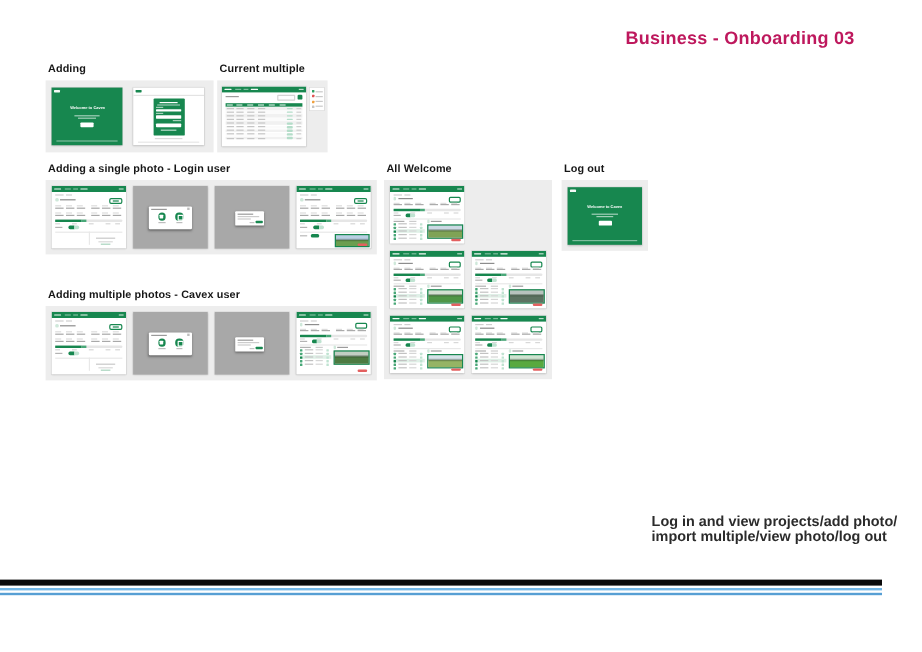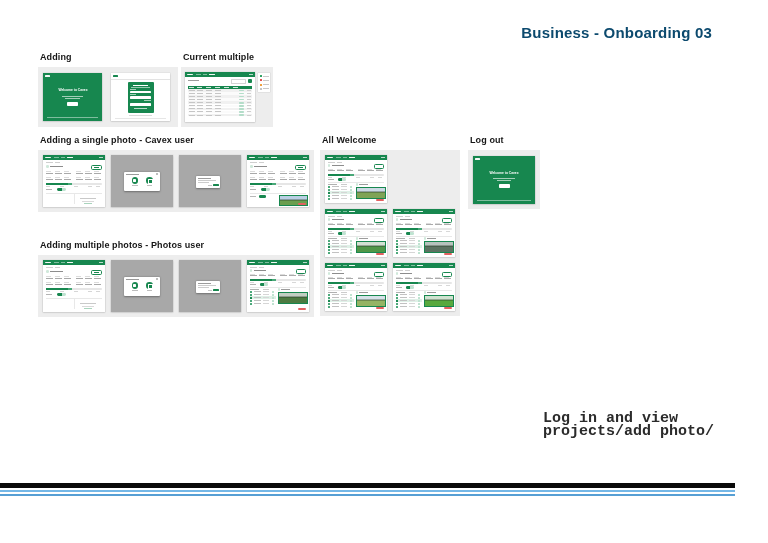--- a/index.html
+++ b/index.html
@@ -1,21 +1,21 @@
 <!DOCTYPE html>
 <html><head>
 <meta charset="utf-8">
 <style>
   html,body{margin:0;padding:0;background:#fff;}
   .page{position:relative;width:768px;height:543px;background:#ffffff;overflow:hidden;
         font-family:"Liberation Sans",sans-serif;}
   .page-title{position:absolute;top:24px;right:56px;font-size:15px;font-weight:700;
-              color:#0c4a6e;letter-spacing:.2px;}
-  .caption{position:absolute;left:543px;top:412px;font-size:15px;line-height:13px;
-           font-weight:700;color:#2b2b2b;font-family:Liberation Mono, monospace;}
+              color:#be185d;letter-spacing:.2px;}
+  .caption{position:absolute;left:543px;top:428px;font-size:12px;line-height:13px;
+           font-weight:700;color:#2b2b2b;}
   .sec{position:absolute;}
   .sec .label{font-size:9px;font-weight:700;color:#161616;margin:0 0 5px 2px;letter-spacing:.1px;}
   .panel{position:relative;background:#ededed;display:flex;align-items:center;
          padding:5px;gap:6px;box-sizing:border-box;}
   #sec-login{left:38px;top:52px;}        #sec-login .panel{width:140px;height:60px;gap:9px;}
   #sec-current_projects{left:181px;top:52px;}
   #sec-current_projects .panel{width:92px;height:60px;padding:4px;gap:3px;align-items:flex-start;}
   #sec-single_photo{left:38px;top:135px;}   #sec-single_photo .panel{width:276px;height:62px;}
   #sec-all_photos{left:320px;top:135px;}
   #sec-all_photos .panel{width:140px;height:166px;flex-wrap:wrap;align-content:flex-start;align-items:flex-start;}
@@ -172,21 +172,21 @@
             <div style="position: absolute; left: 1.5px; top: 6.3px; width: 2px; height: 2px; background: rgb(224, 82, 82); border-radius: 0.3px;"></div>
             <div style="position: absolute; left: 4.5px; top: 6.8px; width: 6px; height: 1px; background: rgb(201, 201, 201);"></div>
             <div style="position: absolute; left: 1.5px; top: 10.6px; width: 2px; height: 2px; background: rgb(240, 160, 60); border-radius: 0.3px;"></div>
             <div style="position: absolute; left: 4.5px; top: 11.1px; width: 6px; height: 1px; background: rgb(201, 201, 201);"></div>
             <div style="position: absolute; left: 1.5px; top: 14.9px; width: 2px; height: 2px; background: rgb(196, 196, 196); border-radius: 0.3px;"></div>
             <div style="position: absolute; left: 4.5px; top: 15.4px; width: 6px; height: 1px; background: rgb(201, 201, 201);"></div>
           </div>
         </div>
       </div>
       <div class="sec" id="sec-single_photo">
-        <div class="label">Adding a single photo - Cavex user</div>
+        <div class="label">Adding a single photo - Login user</div>
         <div class="panel">
           <div class="scr">
             <div style="position: absolute; left: 0px; top: 0px; right: 0px; height: 5px; background: rgb(23, 135, 79);">
               <div style="position: absolute; left: 2px; top: 1.7px; width: 6px; height: 1.7px; background: rgba(255, 255, 255, 0.95); border-radius: 0.4px;"></div>
               <div style="position: absolute; left: 11px; top: 2px; width: 4.5px; height: 1.1px; background: rgba(255, 255, 255, 0.45);"></div>
               <div style="position: absolute; left: 17.5px; top: 2px; width: 4.5px; height: 1.1px; background: rgba(255, 255, 255, 0.45);"></div>
               <div style="position: absolute; left: 24px; top: 1.8px; width: 5.5px; height: 1.5px; background: rgba(255, 255, 255, 0.95); border-radius: 0.3px;"></div>
               <div style="position: absolute; right: 2px; top: 2px; width: 4px; height: 1.1px; background: rgba(255, 255, 255, 0.7);"></div>
             </div>
             <div style="position: absolute; left: 3px; top: 7px; width: 7px; height: 1px; background: rgb(207, 207, 207);"></div>
@@ -674,21 +674,21 @@
             <div style="position: absolute; left: 2px; top: 2px; width: 5px; height: 2px; background: rgba(255, 255, 255, 0.95); border-radius: 0.5px;"></div>
             <div style="position: absolute; left: -50%; width: 200%; top: 30%; text-align: center; color: rgb(255, 255, 255); font-weight: 700; font-size: 6px; line-height: 6px; transform: scale(0.55); transform-origin: 50% 50%;">Welcome to Cavex</div>
             <div style="position: absolute; left: 32%; right: 32%; top: 47%; height: 0.9px; background: rgba(255, 255, 255, 0.6);"></div>
             <div style="position: absolute; left: 38%; right: 38%; top: 52%; height: 0.9px; background: rgba(255, 255, 255, 0.6);"></div>
             <div style="position: absolute; left: 50%; top: 60%; width: 11px; height: 4px; margin-left: -5.5px; background: rgb(255, 255, 255); border-radius: 0.8px;"></div>
             <div style="position: absolute; left: 6%; right: 6%; bottom: 3px; height: 0.7px; background: rgba(255, 255, 255, 0.45);"></div>
           </div>
         </div>
       </div>
       <div class="sec" id="sec-multiple_photos">
-        <div class="label">Adding multiple photos - Photos user</div>
+        <div class="label">Adding multiple photos - Cavex user</div>
         <div class="panel">
           <div class="scr">
             <div style="position: absolute; left: 0px; top: 0px; right: 0px; height: 5px; background: rgb(23, 135, 79);">
               <div style="position: absolute; left: 2px; top: 1.7px; width: 6px; height: 1.7px; background: rgba(255, 255, 255, 0.95); border-radius: 0.4px;"></div>
               <div style="position: absolute; left: 11px; top: 2px; width: 4.5px; height: 1.1px; background: rgba(255, 255, 255, 0.45);"></div>
               <div style="position: absolute; left: 17.5px; top: 2px; width: 4.5px; height: 1.1px; background: rgba(255, 255, 255, 0.45);"></div>
               <div style="position: absolute; left: 24px; top: 1.8px; width: 5.5px; height: 1.5px; background: rgba(255, 255, 255, 0.95); border-radius: 0.3px;"></div>
               <div style="position: absolute; right: 2px; top: 2px; width: 4px; height: 1.1px; background: rgba(255, 255, 255, 0.7);"></div>
             </div>
             <div style="position: absolute; left: 3px; top: 7px; width: 7px; height: 1px; background: rgb(207, 207, 207);"></div>
@@ -829,20 +829,21 @@
               <div style="position: absolute; left: 0px; right: 0px; top: 30%; height: 22%; background: rgba(40, 60, 40, 0.35);"></div>
             </div>
             <div style="position: absolute; right: 3px; bottom: 1.8px; width: 8px; height: 2.4px; background: rgb(227, 96, 96); border-radius: 1.2px;"></div>
           </div>
         </div>
       </div>
     </div>
 
   <div class="caption">
     <div>Log in and view projects/add photo/</div>
+    <div>import multiple/view photo/log out</div>
   </div>
 
   <div class="stripes">
     <div class="stripe-black" style="background: rgb(10, 10, 10);"></div>
     <div class="stripe-b1" style="background: rgb(116, 183, 230);"></div>
     <div class="stripe-b2" style="background: rgb(87, 159, 212);"></div>
   </div>
 </div>
 
 </body></html>

